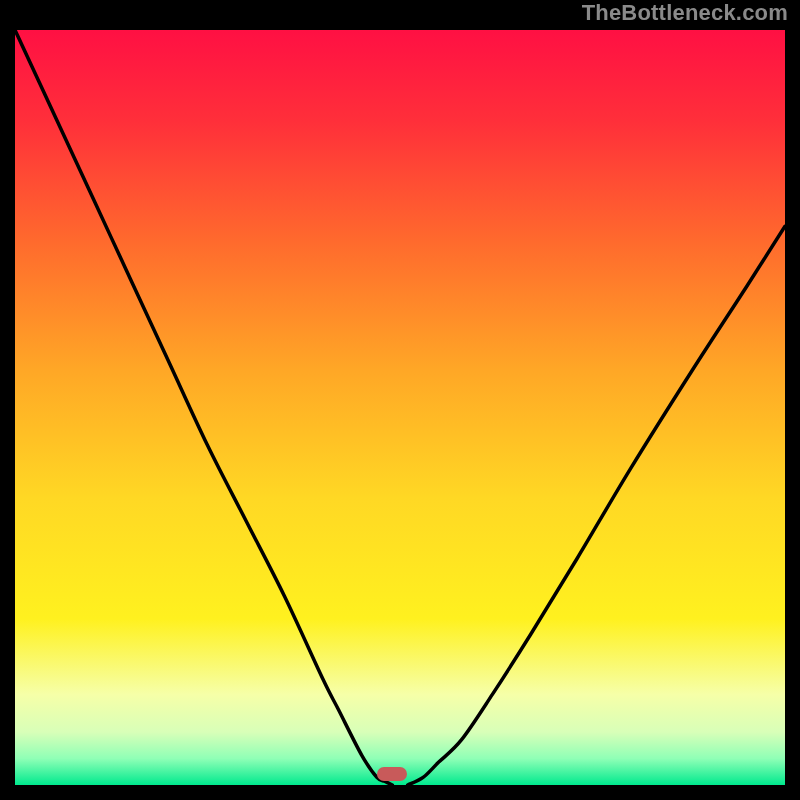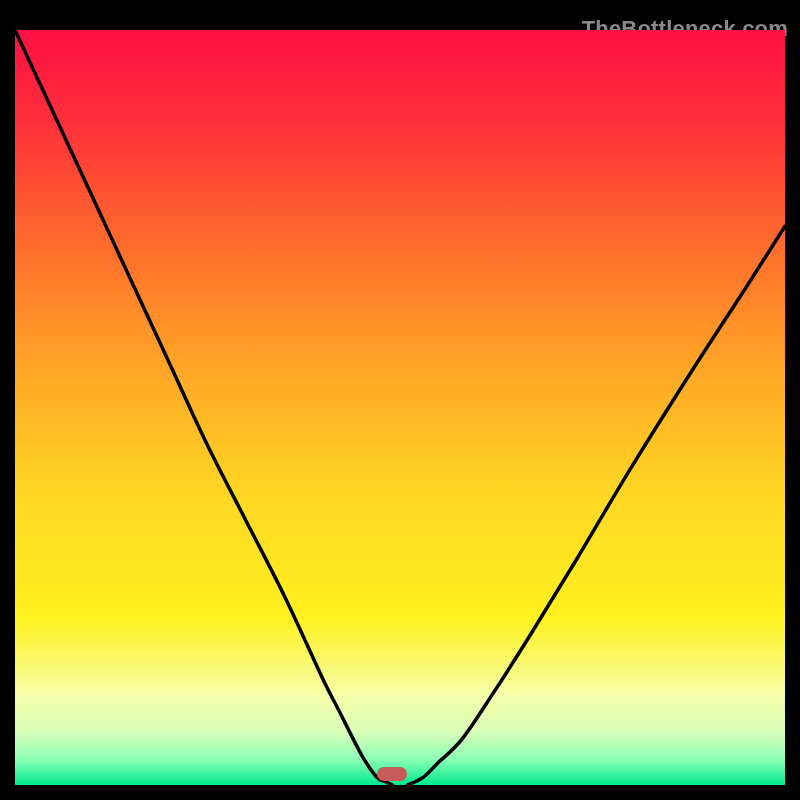--- a/index.html
+++ b/index.html
@@ -35,21 +35,21 @@
     height: 100%;
   }
   .marker {
     position: absolute;
     border-radius: 10px;
     background: #c85a5a;
   }
   .watermark {
     position: absolute;
     right: 12px;
-    top: 16px;
+    top: 0;
     color: #8a8a8a;
     font-size: 22px;
     font-weight: 600;
     letter-spacing: 0.2px;
   }
 </style>
 </head>
 <body>
 
 <div class="frame">

